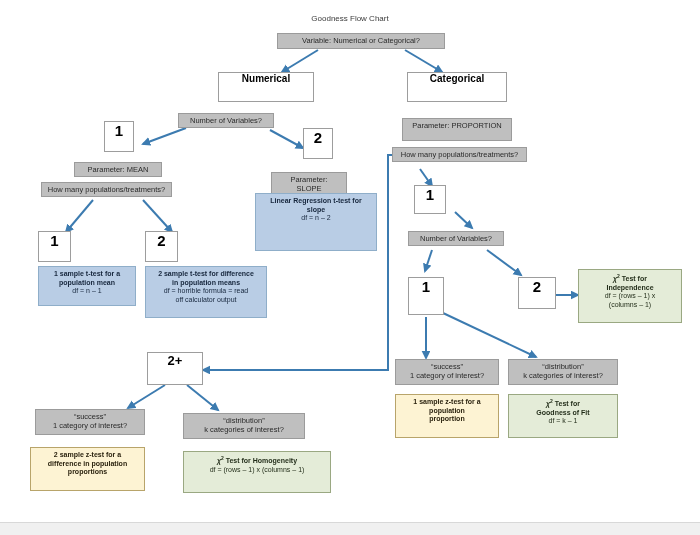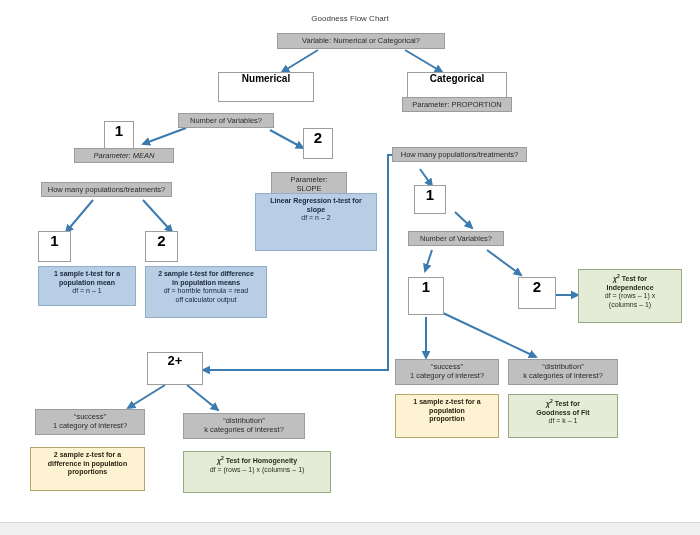--- a/index.html
+++ b/index.html
@@ -170,21 +170,21 @@
   </div>
 
   <div class="node w-box num-label" style="left:104px; top:121px; width:30px; height:31px;">
     <span>1</span>
   </div>
 
   <div class="node w-box num-label" style="left:303px; top:128px; width:30px; height:31px;">
     <span>2</span>
   </div>
 
-  <div class="node q-box" style="left:74px; top:148px; width:100px; height:15px;font-style:italic;">
+  <div class="node q-box" style="left:74px; top:162px; width:88px; height:15px;">
     <span>Parameter:  MEAN</span>
   </div>
 
   <div class="node q-box" style="left:41px; top:182px; width:131px; height:15px;">
     <span>How many populations/treatments?</span>
   </div>
 
   <div class="node w-box num-label" style="left:38px; top:231px; width:33px; height:31px;">
     <span>1</span>
   </div>
@@ -213,21 +213,21 @@
   <div class="node blue-box" style="left:255px; top:193px; width:122px; height:58px;">
     <span class="bold-line">Linear Regression t-test for</span>
     <span class="bold-line">slope</span>
     <span class="plain-line">df = n – 2</span>
   </div>
 
   <div class="node w-box big-label" style="left:407px; top:72px; width:100px; height:30px;">
     <span>Categorical</span>
   </div>
 
-  <div class="node q-box" style="left:402px; top:97px; width:110px; height:15px;">
+  <div class="node q-box" style="left:402px; top:118px; width:110px; height:23px;">
     <span>Parameter:  PROPORTION</span>
   </div>
 
   <div class="node q-box" style="left:392px; top:147px; width:135px; height:15px;">
     <span>How many populations/treatments?</span>
   </div>
 
   <div class="node w-box num-label" style="left:414px; top:185px; width:32px; height:29px;">
     <span>1</span>
   </div>

